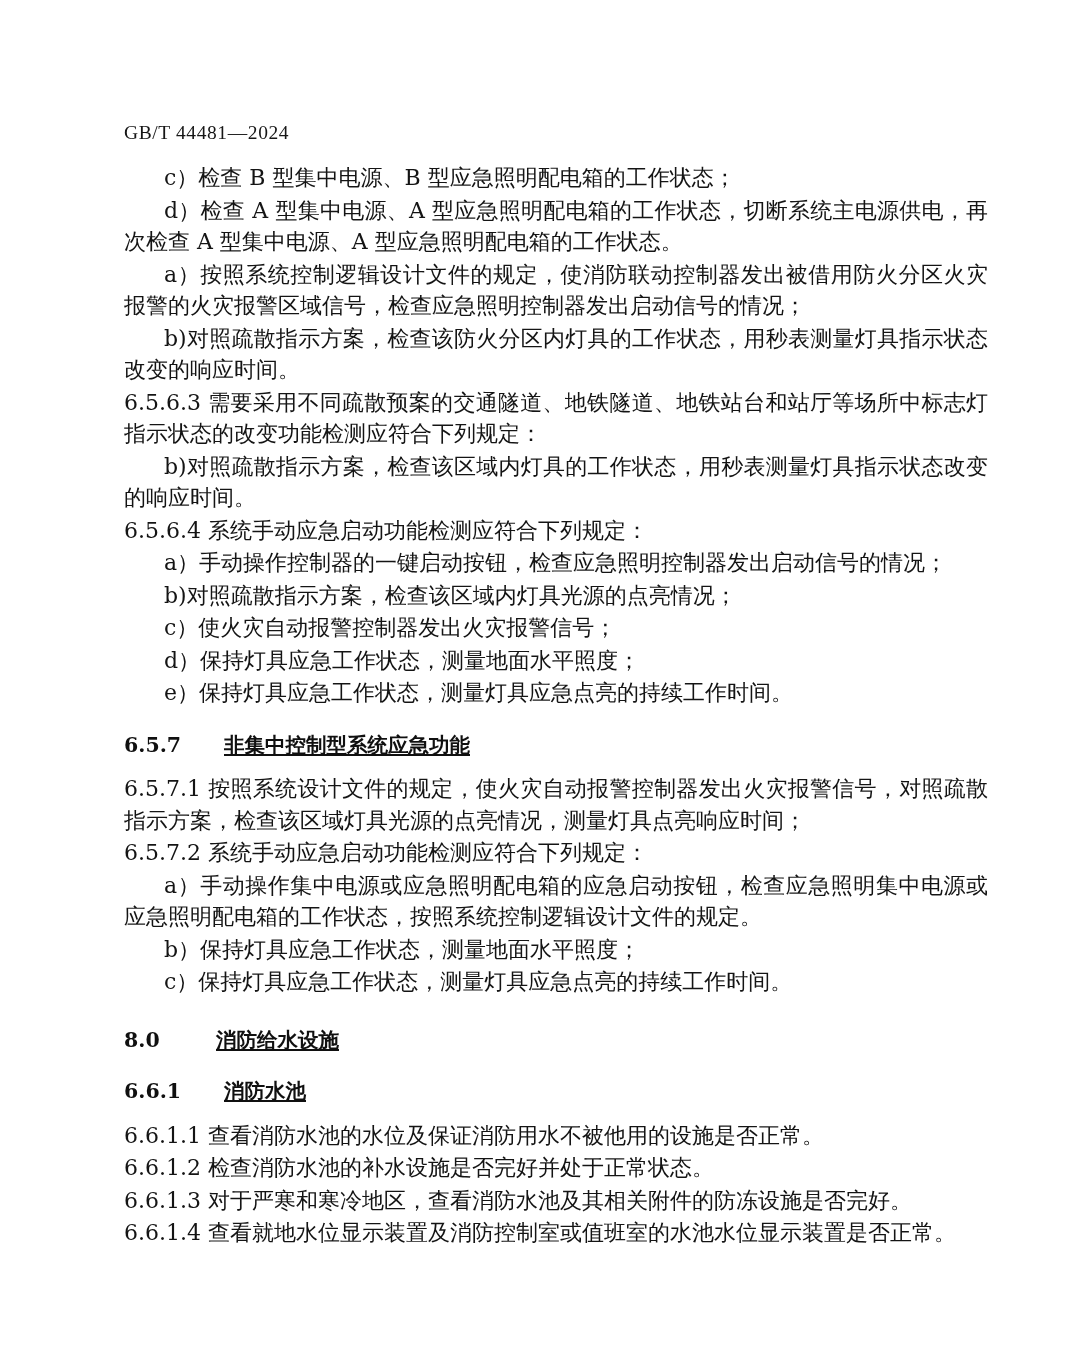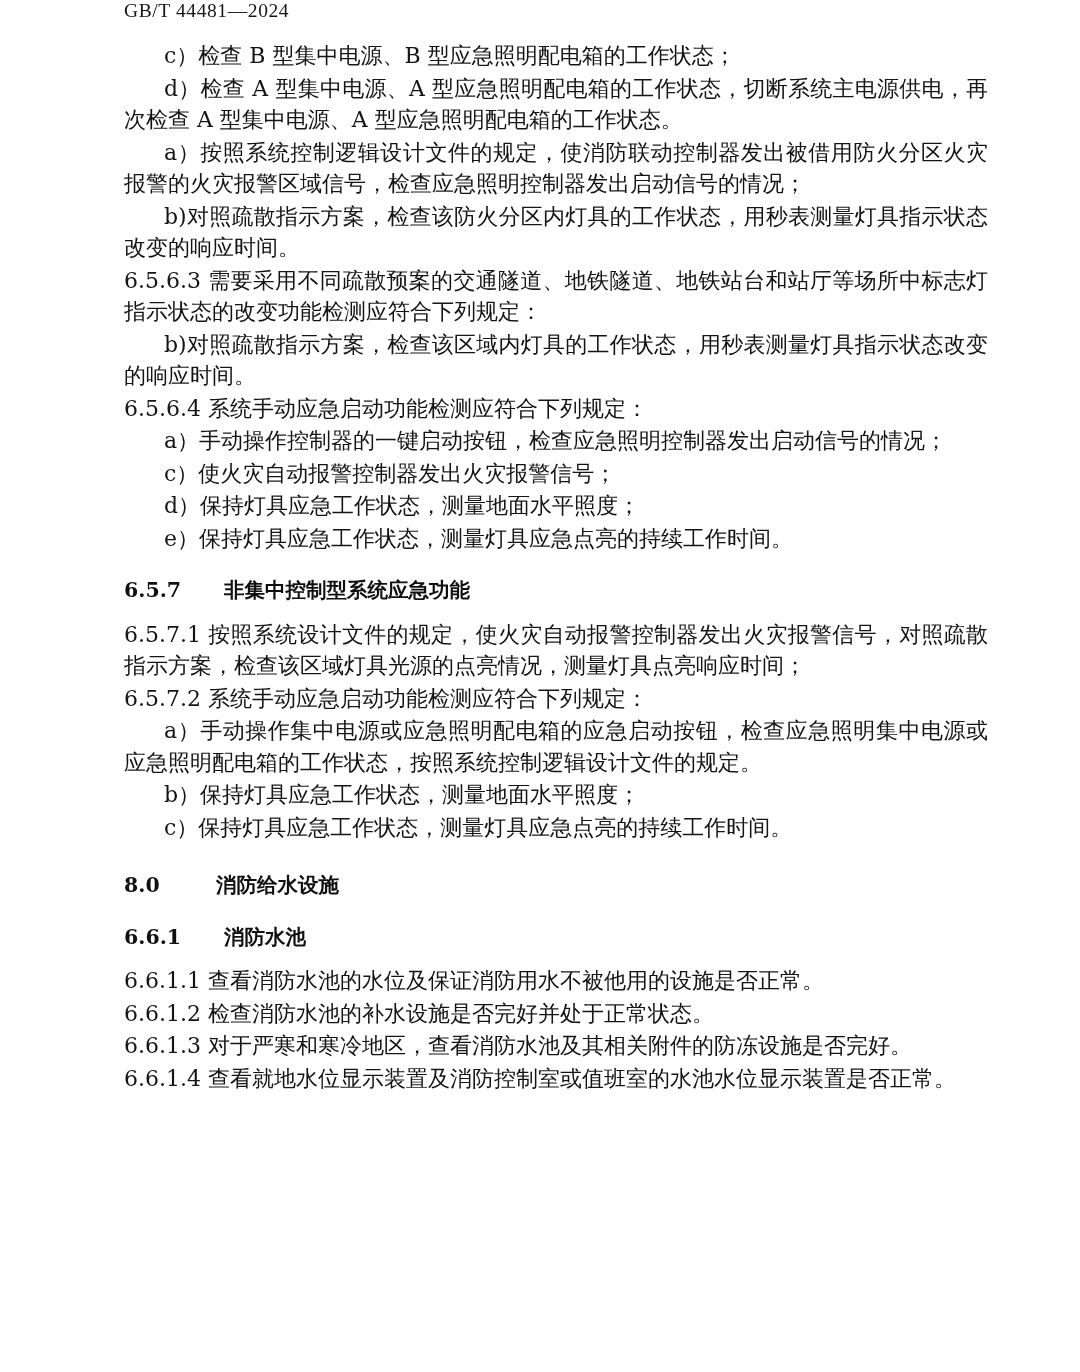--- a/index.html
+++ b/index.html
@@ -15,20 +15,21 @@
     overflow: hidden;
   }
   .page {
     position: relative;
     width: 1080px;
     height: 1372px;
     box-sizing: border-box;
     padding: 0 92px 0 124px;
   }
   .header {
+    margin-top: 122px;
     font-size: 19.5px;
     letter-spacing: 0.6px;
     font-family: "Liberation Serif", "DejaVu Serif", serif;
     color: #161616;
   }
   .body-block {
     margin-top: 18px;
   }
   p {
     margin: 0 0 1px 0;
@@ -39,20 +40,21 @@
     font-family: "DejaVu Serif", "Liberation Serif", serif;
   }
   p.ind1 { text-indent: 40px; }
   p.ind0 { text-indent: 0; }
   .sec-head {
     font-weight: bold;
     font-size: 20.5px;
     line-height: 31.5px;
     margin: 0;
     color: #101010;
+    text-decoration: underline;
   }
   .gap-sm { height: 12px; }
   .gap-md { height: 20px; }
   .gap-lg { height: 26px; }
   .lbl {
     display: inline-block;
     width: 92px;
   }
   .lbl-wide {
     display: inline-block;
@@ -66,20 +68,21 @@
   <div class="header">GB/T 44481—2024</div>
   <div class="body-block" id="content">
       <p class="ind1">c）检查 B 型集中电源、B 型应急照明配电箱的工作状态；</p>
       <p class="ind1">d）检查 A 型集中电源、A 型应急照明配电箱的工作状态，切断系统主电源供电，再次检查 A 型集中电源、A 型应急照明配电箱的工作状态。</p>
       <p class="ind1">a）按照系统控制逻辑设计文件的规定，使消防联动控制器发出被借用防火分区火灾报警的火灾报警区域信号，检查应急照明控制器发出启动信号的情况；</p>
       <p class="ind1">b)对照疏散指示方案，检查该防火分区内灯具的工作状态，用秒表测量灯具指示状态改变的响应时间。</p>
       <p class="ind0">6.5.6.3    需要采用不同疏散预案的交通隧道、地铁隧道、地铁站台和站厅等场所中标志灯指示状态的改变功能检测应符合下列规定：</p>
       <p class="ind1">b)对照疏散指示方案，检查该区域内灯具的工作状态，用秒表测量灯具指示状态改变的响应时间。</p>
       <p class="ind0">6.5.6.4    系统手动应急启动功能检测应符合下列规定：</p>
       <p class="ind1">a）手动操作控制器的一键启动按钮，检查应急照明控制器发出启动信号的情况；</p>
+      <p class="ind1">b)对照疏散指示方案，检查该区域内灯具光源的点亮情况；</p>
       <p class="ind1">c）使火灾自动报警控制器发出火灾报警信号；</p>
       <p class="ind1">d）保持灯具应急工作状态，测量地面水平照度；</p>
       <p class="ind1">e）保持灯具应急工作状态，测量灯具应急点亮的持续工作时间。</p>
       <div class="gap-md"></div>
       <p class="sec-head"><span class="lbl-wide">6.5.7</span><span>非集中控制型系统应急功能</span></p>
       <div class="gap-sm"></div>
       <p class="ind0">6.5.7.1    按照系统设计文件的规定，使火灾自动报警控制器发出火灾报警信号，对照疏散指示方案，检查该区域灯具光源的点亮情况，测量灯具点亮响应时间；</p>
       <p class="ind0">6.5.7.2    系统手动应急启动功能检测应符合下列规定：</p>
       <p class="ind1">a）手动操作集中电源或应急照明配电箱的应急启动按钮，检查应急照明集中电源或应急照明配电箱的工作状态，按照系统控制逻辑设计文件的规定。</p>
       <p class="ind1">b）保持灯具应急工作状态，测量地面水平照度；</p>

